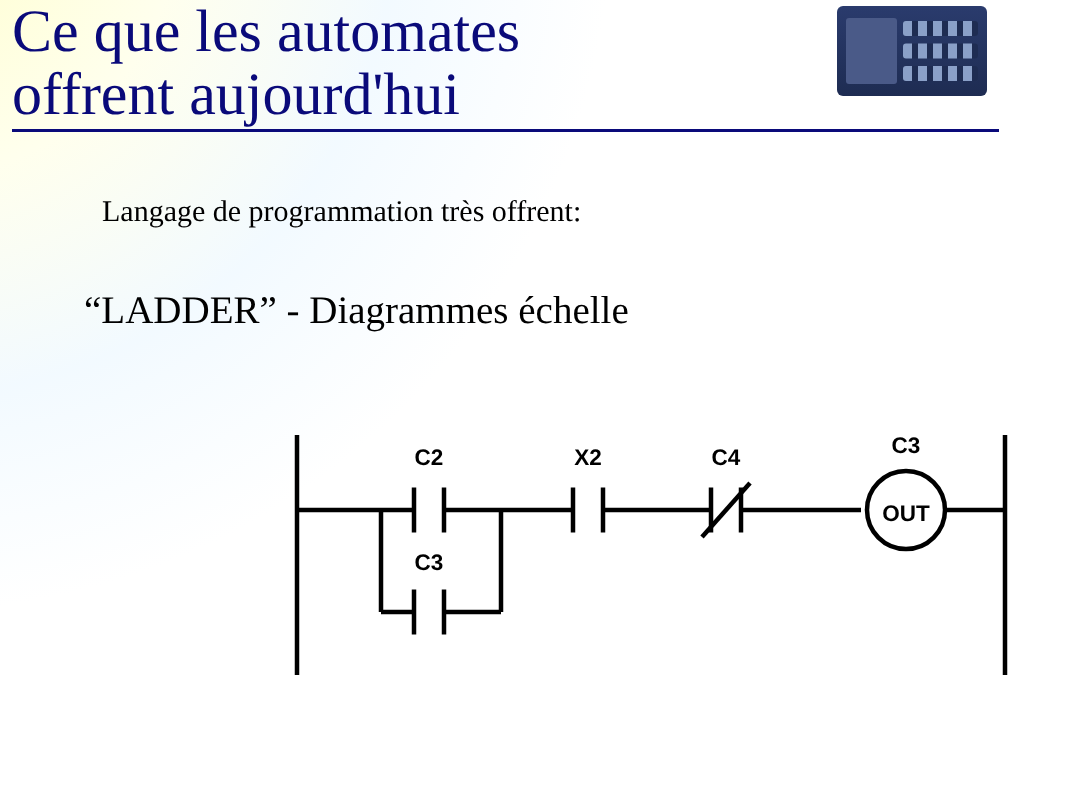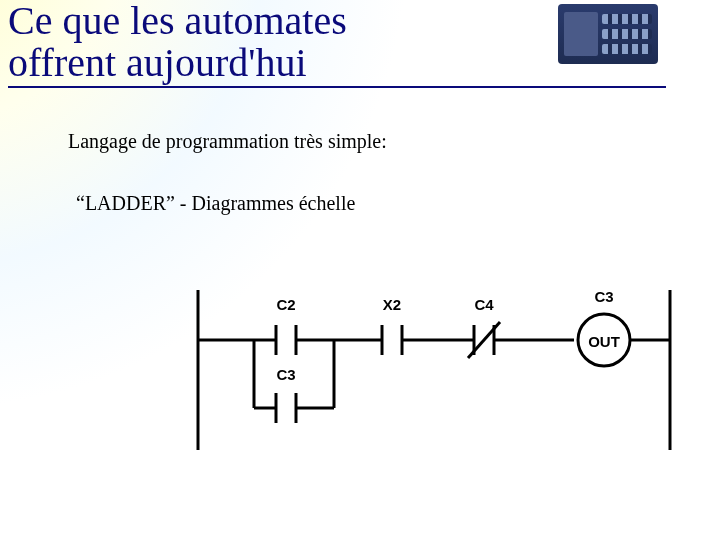--- a/index.html
+++ b/index.html
@@ -9,21 +9,21 @@
       rgba(255,255,230,.7) 25%,
       rgba(230,245,255,.5) 45%,
       rgba(255,255,255,0) 65%);}
   .title{position:absolute;left:8px;top:0;font-size:40px;line-height:1.05;font-weight:400;color:#0a0a7a;border-bottom:2px solid #0a0a7a;padding:0 260px 2px 0;max-width:700px}
   .plc{position:absolute;right:8px;top:4px;width:100px;height:60px}
   .plc .body{position:absolute;inset:0;background:linear-gradient(#2a3b6d,#1e2c52);border-radius:4px}
   .plc .panel{position:absolute;left:6px;top:8px;width:34px;height:44px;background:#4a5a88;border-radius:2px}
   .plc .term{position:absolute;right:6px;top:10px;width:50px;height:40px;display:flex;flex-direction:column;justify-content:space-between}
   .plc .row{height:10px;background:repeating-linear-gradient(90deg,#8aa0c8 0 6px,#1e2c52 6px 10px);border-radius:2px}
   .b1{position:absolute;left:68px;top:130px;font-size:20px}
-  .b2{position:absolute;left:76px;top:192px;font-size:20px}
+  .b2{position:absolute;left:56px;top:192px;font-size:26px}
   .ladder{position:absolute;left:184px;top:280px;width:500px;height:180px}
   .ladder svg{width:100%;height:100%}
   .ladder text{font-family:Arial,Helvetica,sans-serif;font-size:15px;font-weight:700;fill:#000}
   .ladder line,.ladder circle,.ladder path{stroke:#000;stroke-width:3;fill:none;stroke-linecap:butt}
 </style>
 </head>
 <body>
 <div class="slide">
 
   <div class="title">Ce que les automates offrent aujourd'hui</div>
@@ -31,21 +31,21 @@
   <div class="plc">
     <div class="body"></div>
     <div class="panel"></div>
     <div class="term">
         <div class="row"></div>
         <div class="row"></div>
         <div class="row"></div>
       </div>
   </div>
 
-  <div class="b1">Langage de programmation très simple:</div>
+  <div class="b1">Langage de programmation très offrent:</div>
   <div class="b2">“LADDER” - Diagrammes échelle</div>
 
   <div class="ladder">
     <svg viewBox="0 0 500 180">
 
       <line x1="14" y1="10" x2="14" y2="170"></line>
 
       <line x1="486" y1="10" x2="486" y2="170"></line>
 
       <line x1="14" y1="60" x2="70" y2="60"></line>

